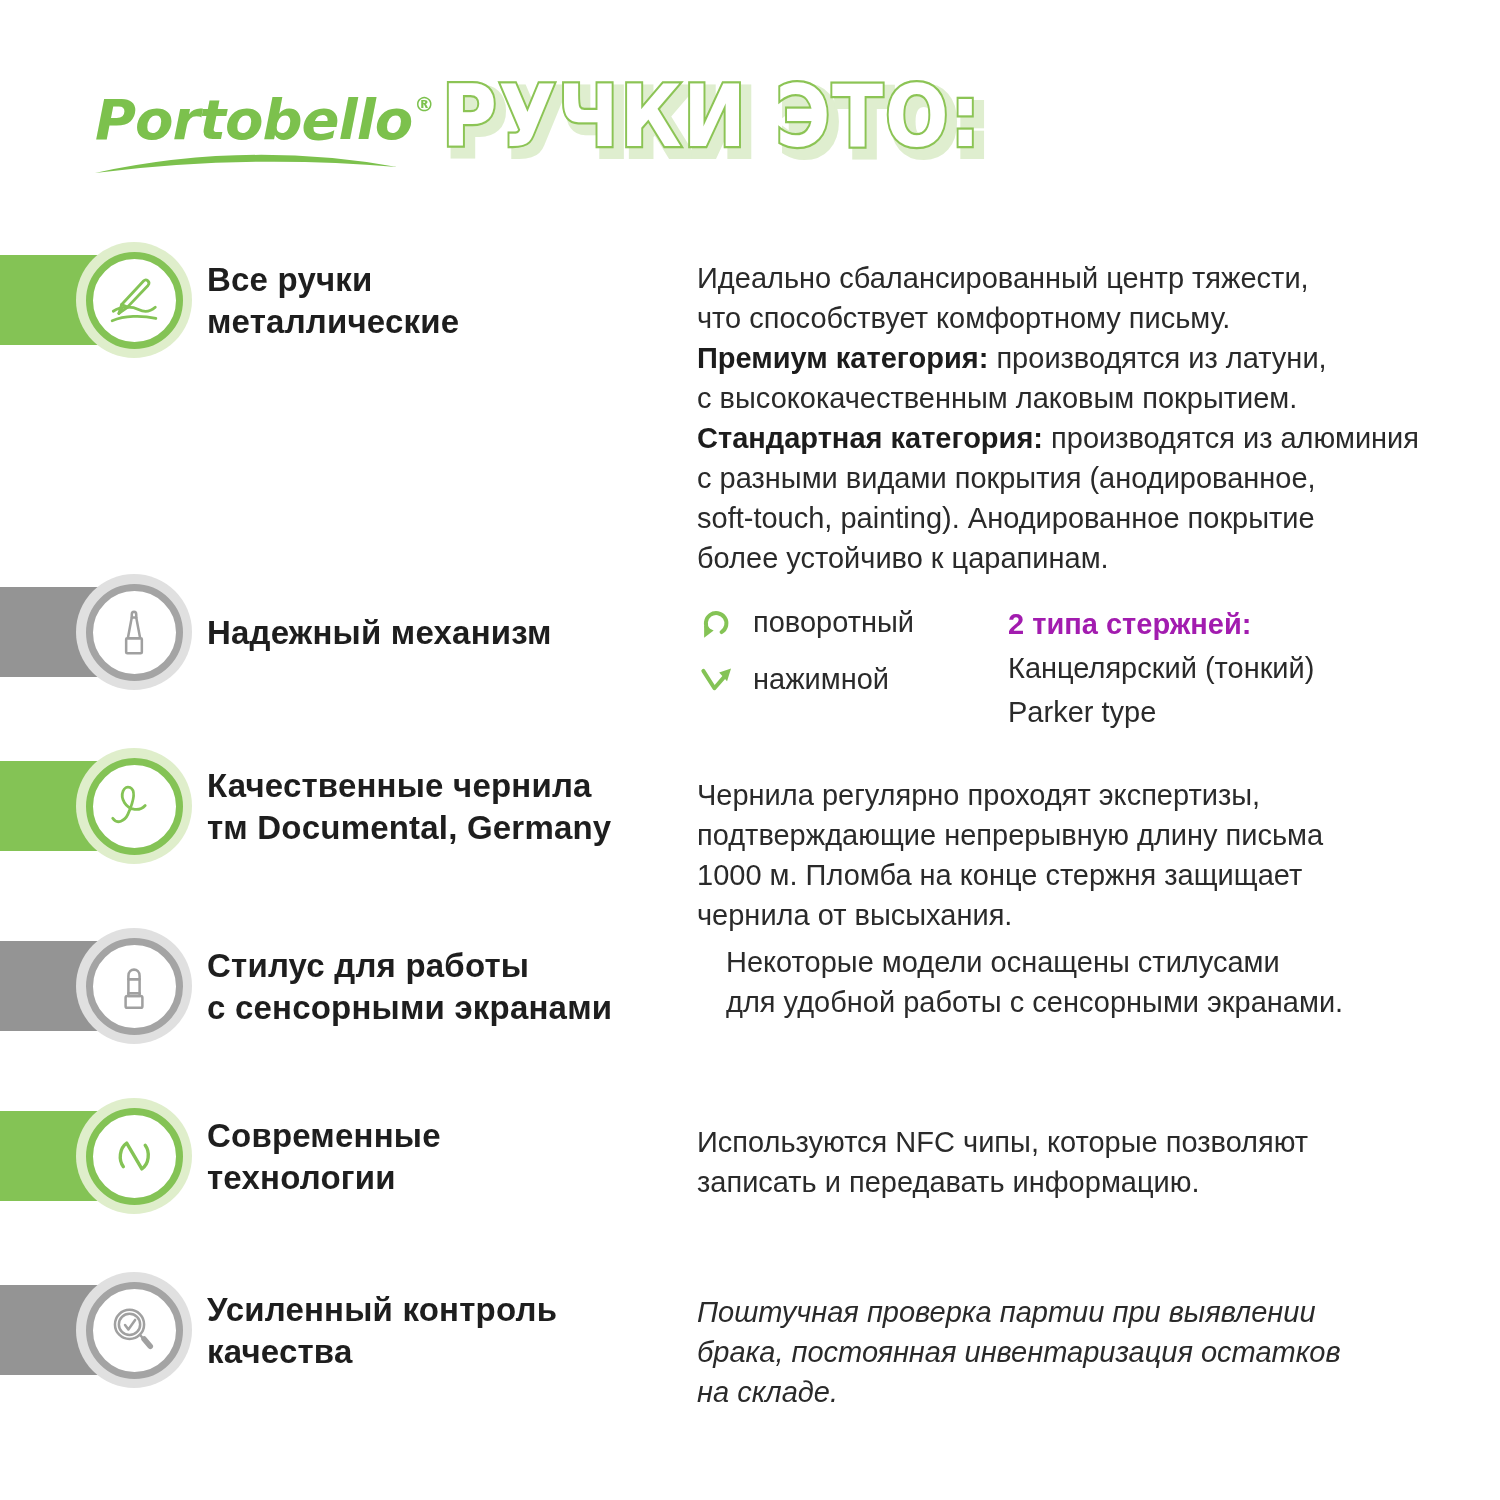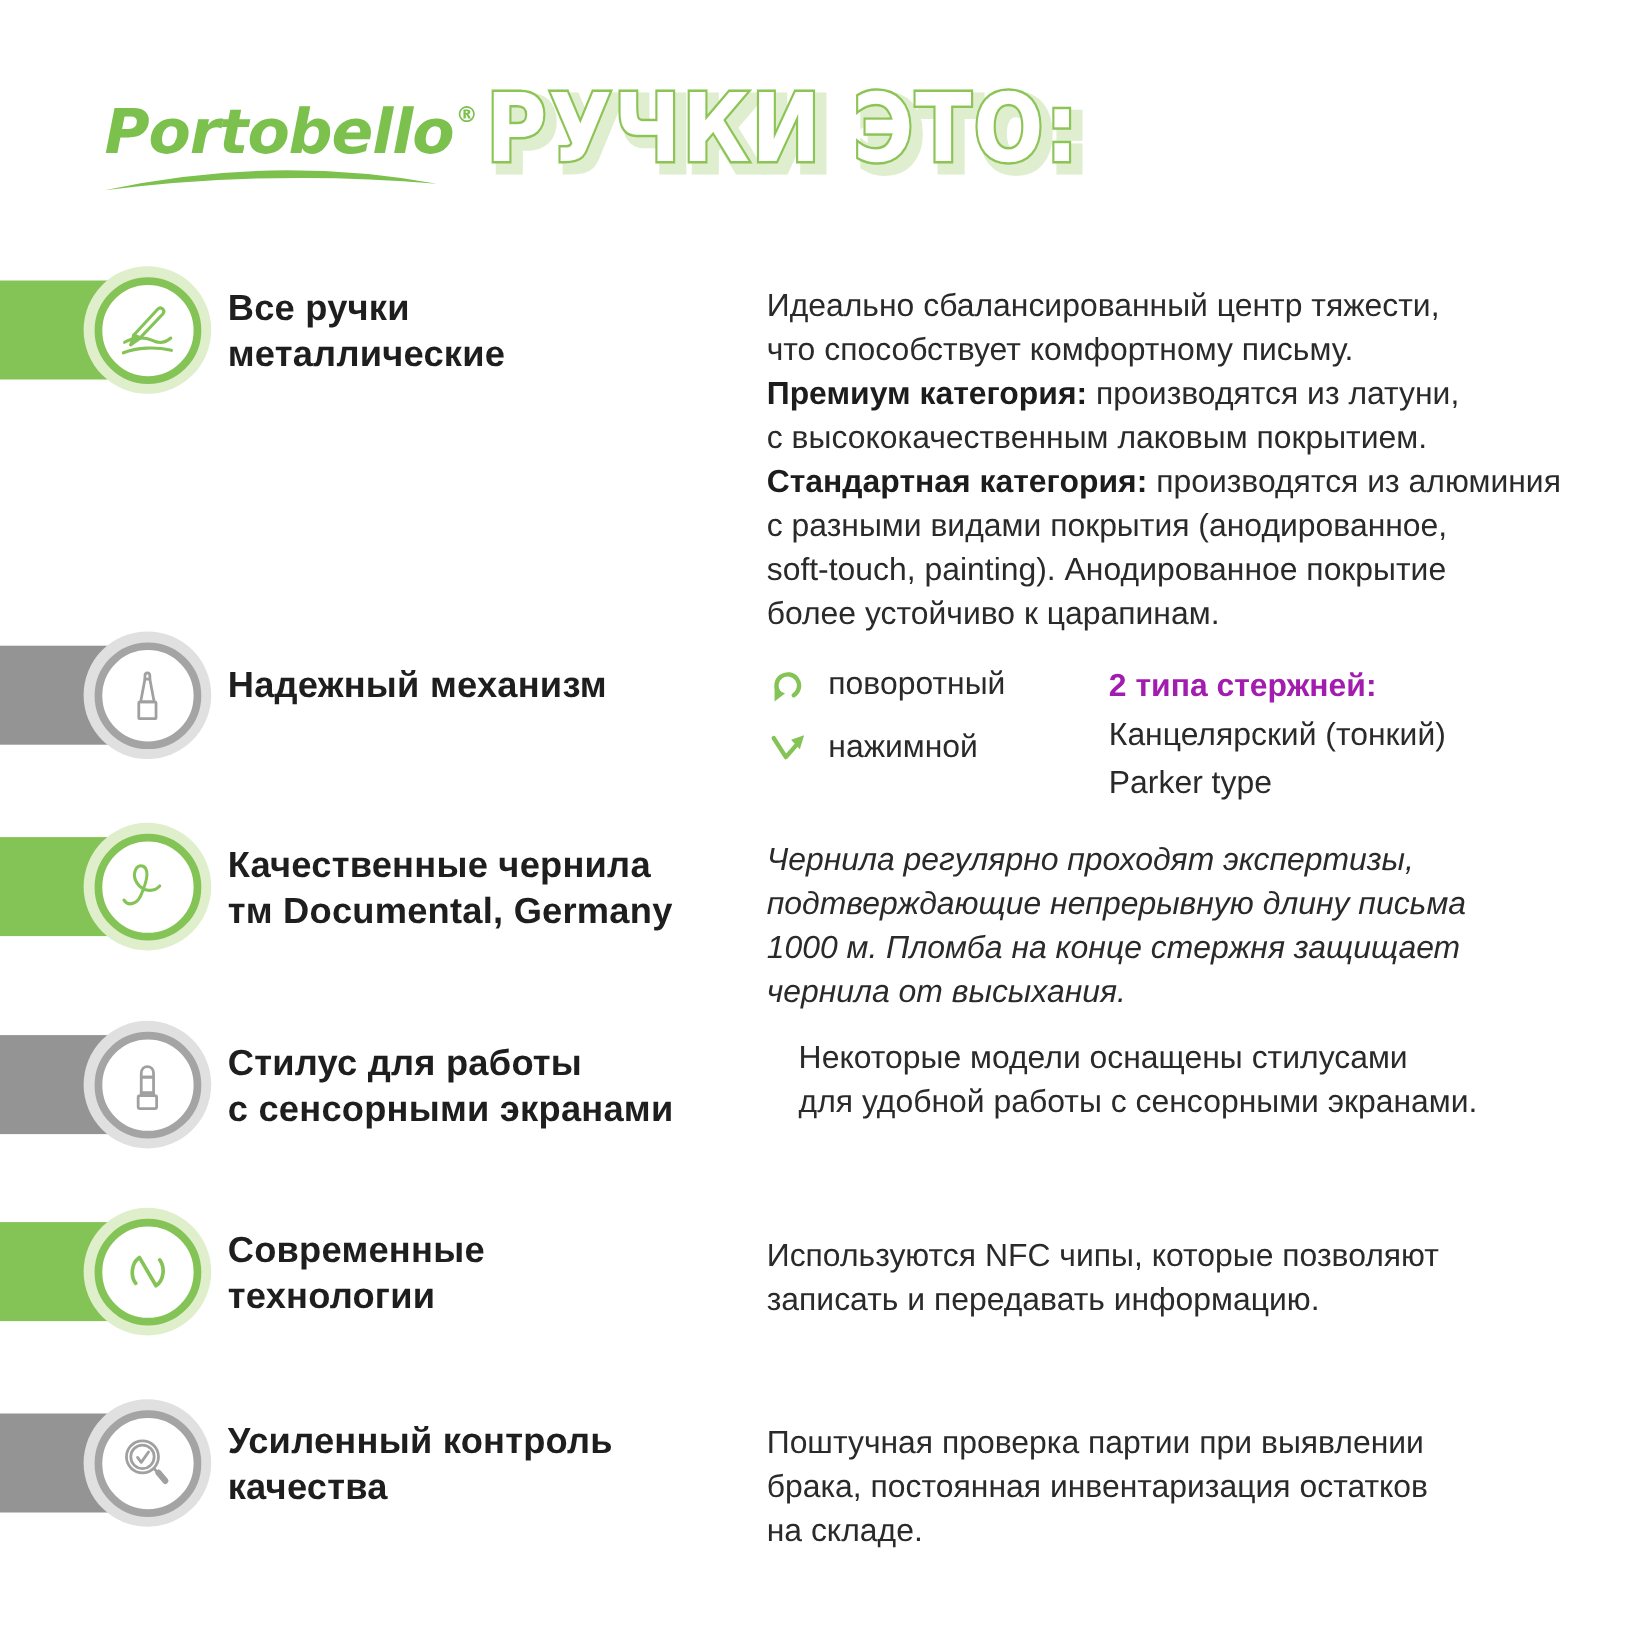--- a/index.html
+++ b/index.html
@@ -85,21 +85,21 @@
           <div class="badge-inner">
             <svg width="56" height="56" viewBox="0 0 100 100">
               <g fill="none" stroke="#a0a0a0" stroke-width="4.5" stroke-linecap="round" stroke-linejoin="round">
      <path d="M46 24 v-5 c0 -7 8 -7 8 0 v5"></path>
      <path d="M46 24 h8 l7 37 h-22 z"></path>
      <rect x="36" y="61" width="28" height="27" rx="2"></rect>
               </g>
             </svg>
           </div>
         </div>
-        <h2 class="title" style="top: 28px; text-align: right;"><span>Надежный механизм</span></h2>
+        <h2 class="title" style="top: 38px; text-align: right;"><span>Надежный механизм</span></h2>
         <div class="desc" style="top: 28px;">
           <div class="mech-col">
             <div class="mech-item">
               <span class="mi"><svg width="38" height="38" viewBox="0 0 48 48">
                   <path d="M14 35 A13 13 0 1 1 31 38" fill="none" stroke="#84c355" stroke-width="5" stroke-linecap="round"></path>
      <polygon points="9,30 21,36 9,45" fill="#84c355"></polygon>
                 </svg></span>
               <span>поворотный</span>
             </div>
             <div class="mech-item">
@@ -122,21 +122,21 @@
         <div class="badge green">
           <div class="badge-inner">
             <svg width="56" height="56" viewBox="0 0 100 100">
               <g fill="none" stroke="#84c355" stroke-width="5" stroke-linecap="round">
      <path d="M12 72 c8 12 22 4 27 -7 c8 -18 17 -42 4 -48 c-11 -5 -19 13 -10 27 c9 14 27 16 37 5"></path>
               </g>
             </svg>
           </div>
         </div>
         <h2 class="title" style="top: 17px;"><span>Качественные чернила</span><br><span>тм Documental, Germany</span></h2>
-        <div class="desc" style="top: 14px; font-style: italic;"><span>Чернила регулярно проходят экспертизы,<br>подтверждающие непрерывную длину письма<br>1000 м. Пломба на конце стержня защищает<br>чернила от высыхания.</span></div>
+        <div class="desc" style="top: 27px;"><span>Чернила регулярно проходят экспертизы,<br>подтверждающие непрерывную длину письма<br>1000 м. Пломба на конце стержня защищает<br>чернила от высыхания.</span></div>
       </section>
       <section class="row" style="top: 928px; height: 170px;">
         <div class="bar gray"></div>
         <div class="badge gray">
           <div class="badge-inner">
             <svg width="56" height="56" viewBox="0 0 100 100">
               <g fill="none" stroke="#a0a0a0" stroke-width="4.5" stroke-linecap="round" stroke-linejoin="round">
      <path d="M40 32 c0 -15 20 -15 20 0 v6 h-20 z"></path>
      <path d="M40 38 h20 v30 h-20 z"></path>
                 <line x1="40" y1="63" x2="60" y2="63"></line>
@@ -171,16 +171,16 @@
      <circle cx="42" cy="40" r="26"></circle>
                 <circle cx="42" cy="40" r="19"></circle>
      <path d="M34 41 l6 8 l12 -17"></path>
                 <path d="M61 59 l6 7"></path>
      <path d="M68 66 l11 13" stroke-width="10"></path>
               </g>
             </svg>
           </div>
         </div>
         <h2 class="title" style="top: 17px;"><span>Усиленный контроль</span><br><span>качества</span></h2>
-        <div class="desc" style="top: 20px;"><span>Поштучная проверка партии при выявлении<br>брака, постоянная инвентаризация остатков<br>на складе.</span></div>
+        <div class="desc" style="top: 20px; font-style: italic;"><span>Поштучная проверка партии при выявлении<br>брака, постоянная инвентаризация остатков<br>на складе.</span></div>
       </section>
     </main>
 </div>
 
 </body></html>

